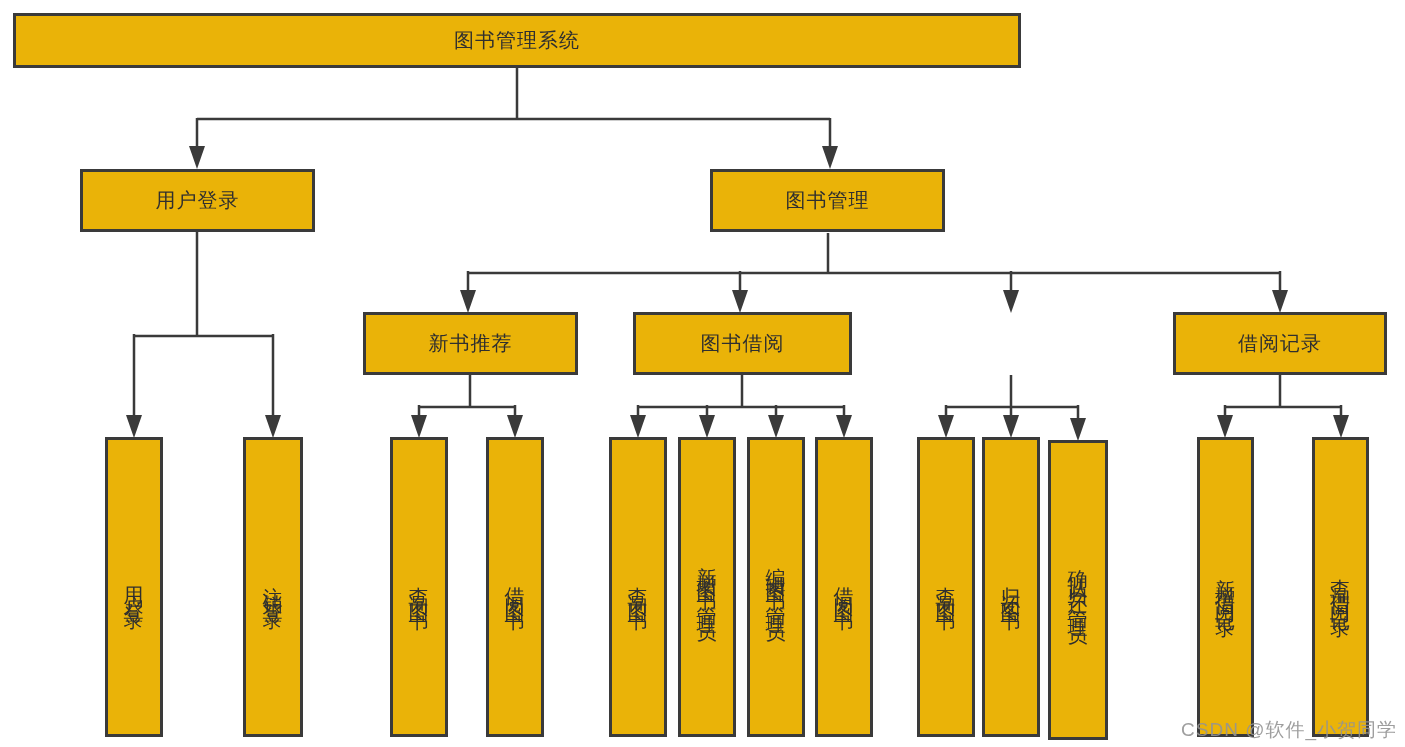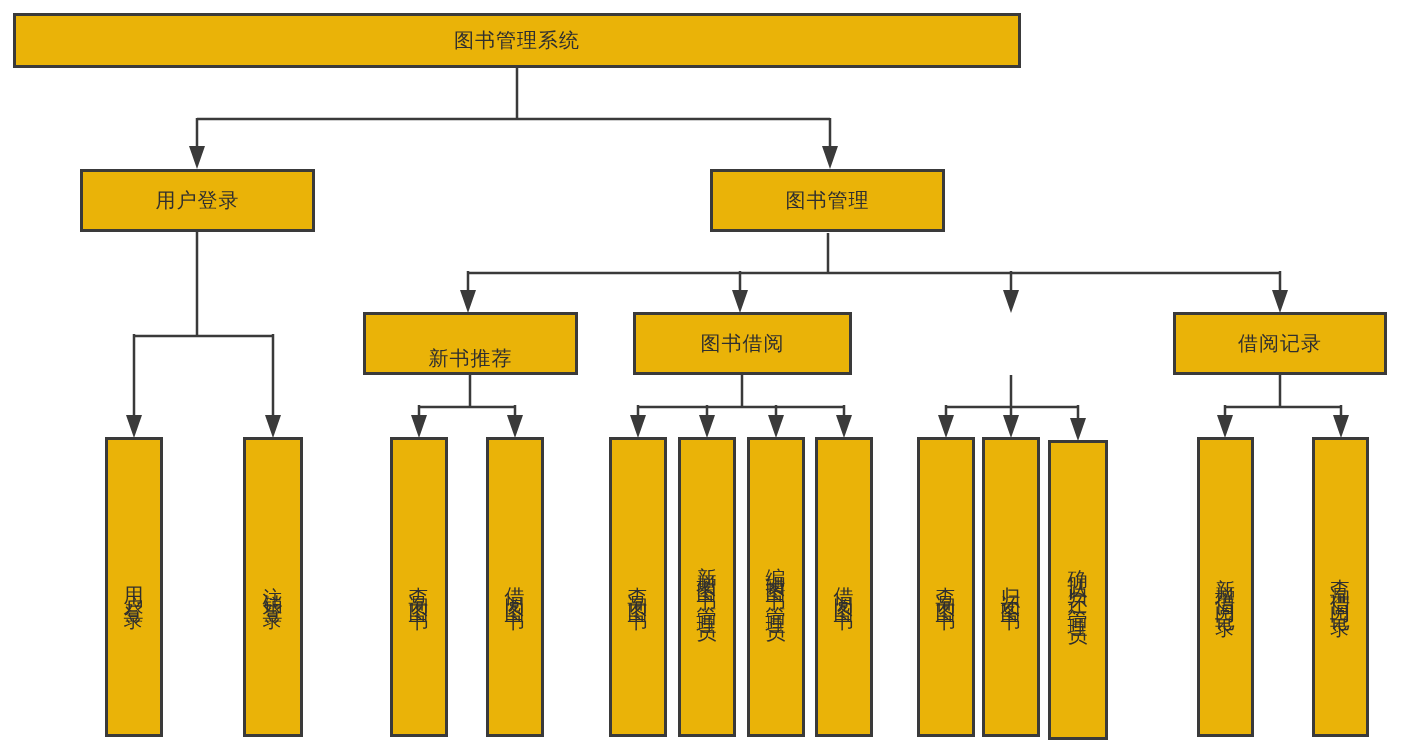--- a/index.html
+++ b/index.html
@@ -64,21 +64,21 @@
     <span class="hlabel">图书管理系统</span>
   </div>
 
   <div class="node" style="left:80px;top:169px;width:235px;height:63px;">
     <span class="hlabel">用户登录</span>
   </div>
   <div class="node" style="left:710px;top:169px;width:235px;height:63px;">
     <span class="hlabel">图书管理</span>
   </div>
 
-  <div class="node" style="left:363px;top:312px;width:215px;height:63px;align-items:flex-end;">
+  <div class="node" style="left:363px;top:312px;width:215px;height:63px;">
     <span class="hlabel">新书推荐</span>
   </div>
   <div class="node" style="left:633px;top:312px;width:219px;height:63px;text-align:center;">
     <span class="hlabel">图书借阅</span>
   </div>
   <div class="node" style="left:1173px;top:312px;width:214px;height:63px;">
     <span class="hlabel">借阅记录</span>
   </div>
 
   <div class="node vbox" style="left:105px;top:437px;width:58px;height:300px;">
@@ -118,14 +118,15 @@
     <span class="vlabel">确认归还（管理员）</span>
   </div>
 
   <div class="node vbox" style="left:1197px;top:437px;width:57px;height:300px;">
     <span class="vlabel">新增借阅记录</span>
   </div>
   <div class="node vbox" style="left:1312px;top:437px;width:57px;height:300px;">
     <span class="vlabel">查询借阅记录</span>
   </div>
 
+  <div id="watermark">CSDN @软件_小贺同学</div>
 
 </div>
 
 </body></html>

